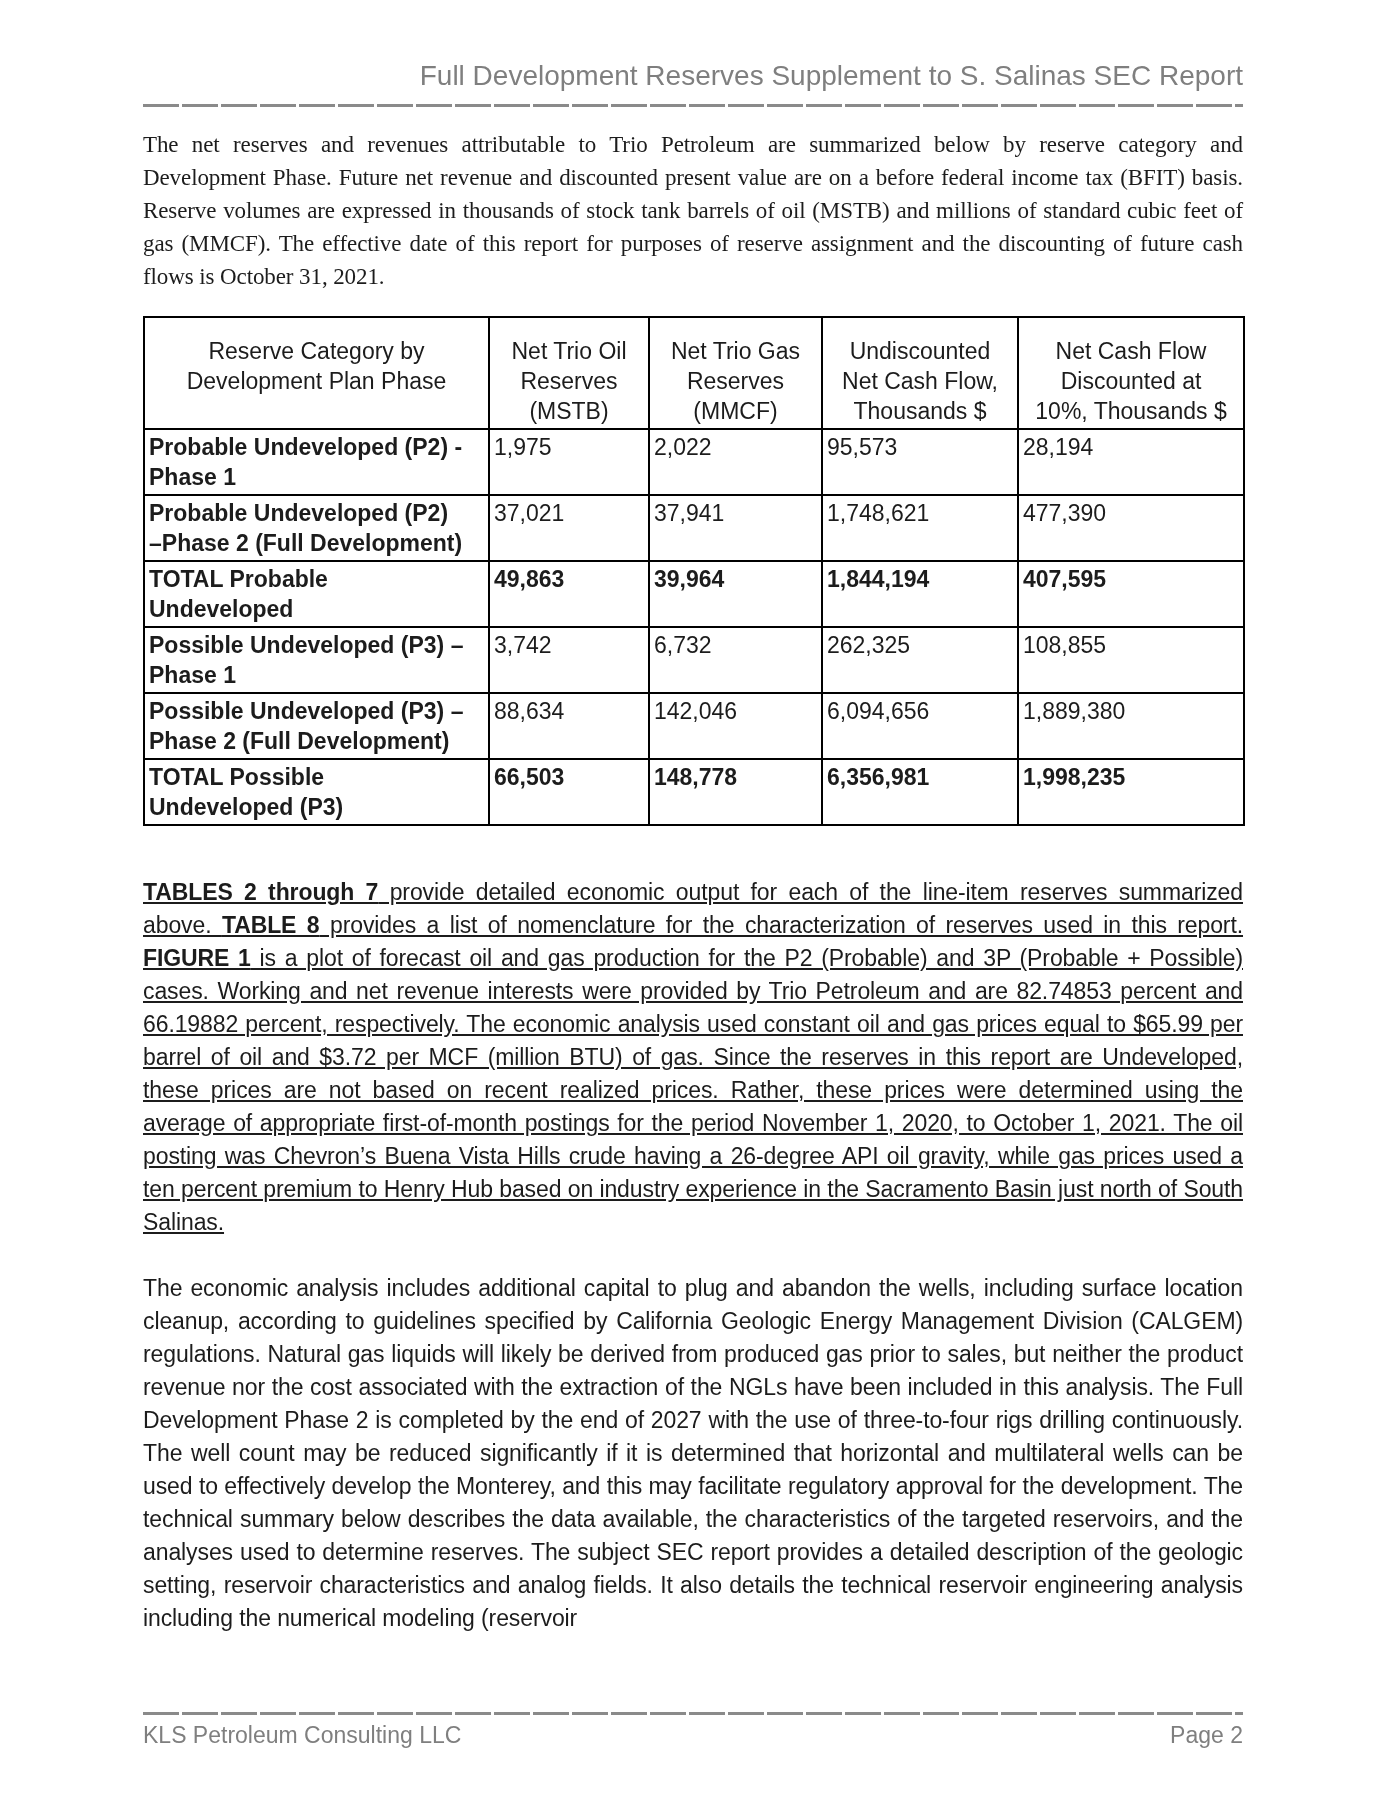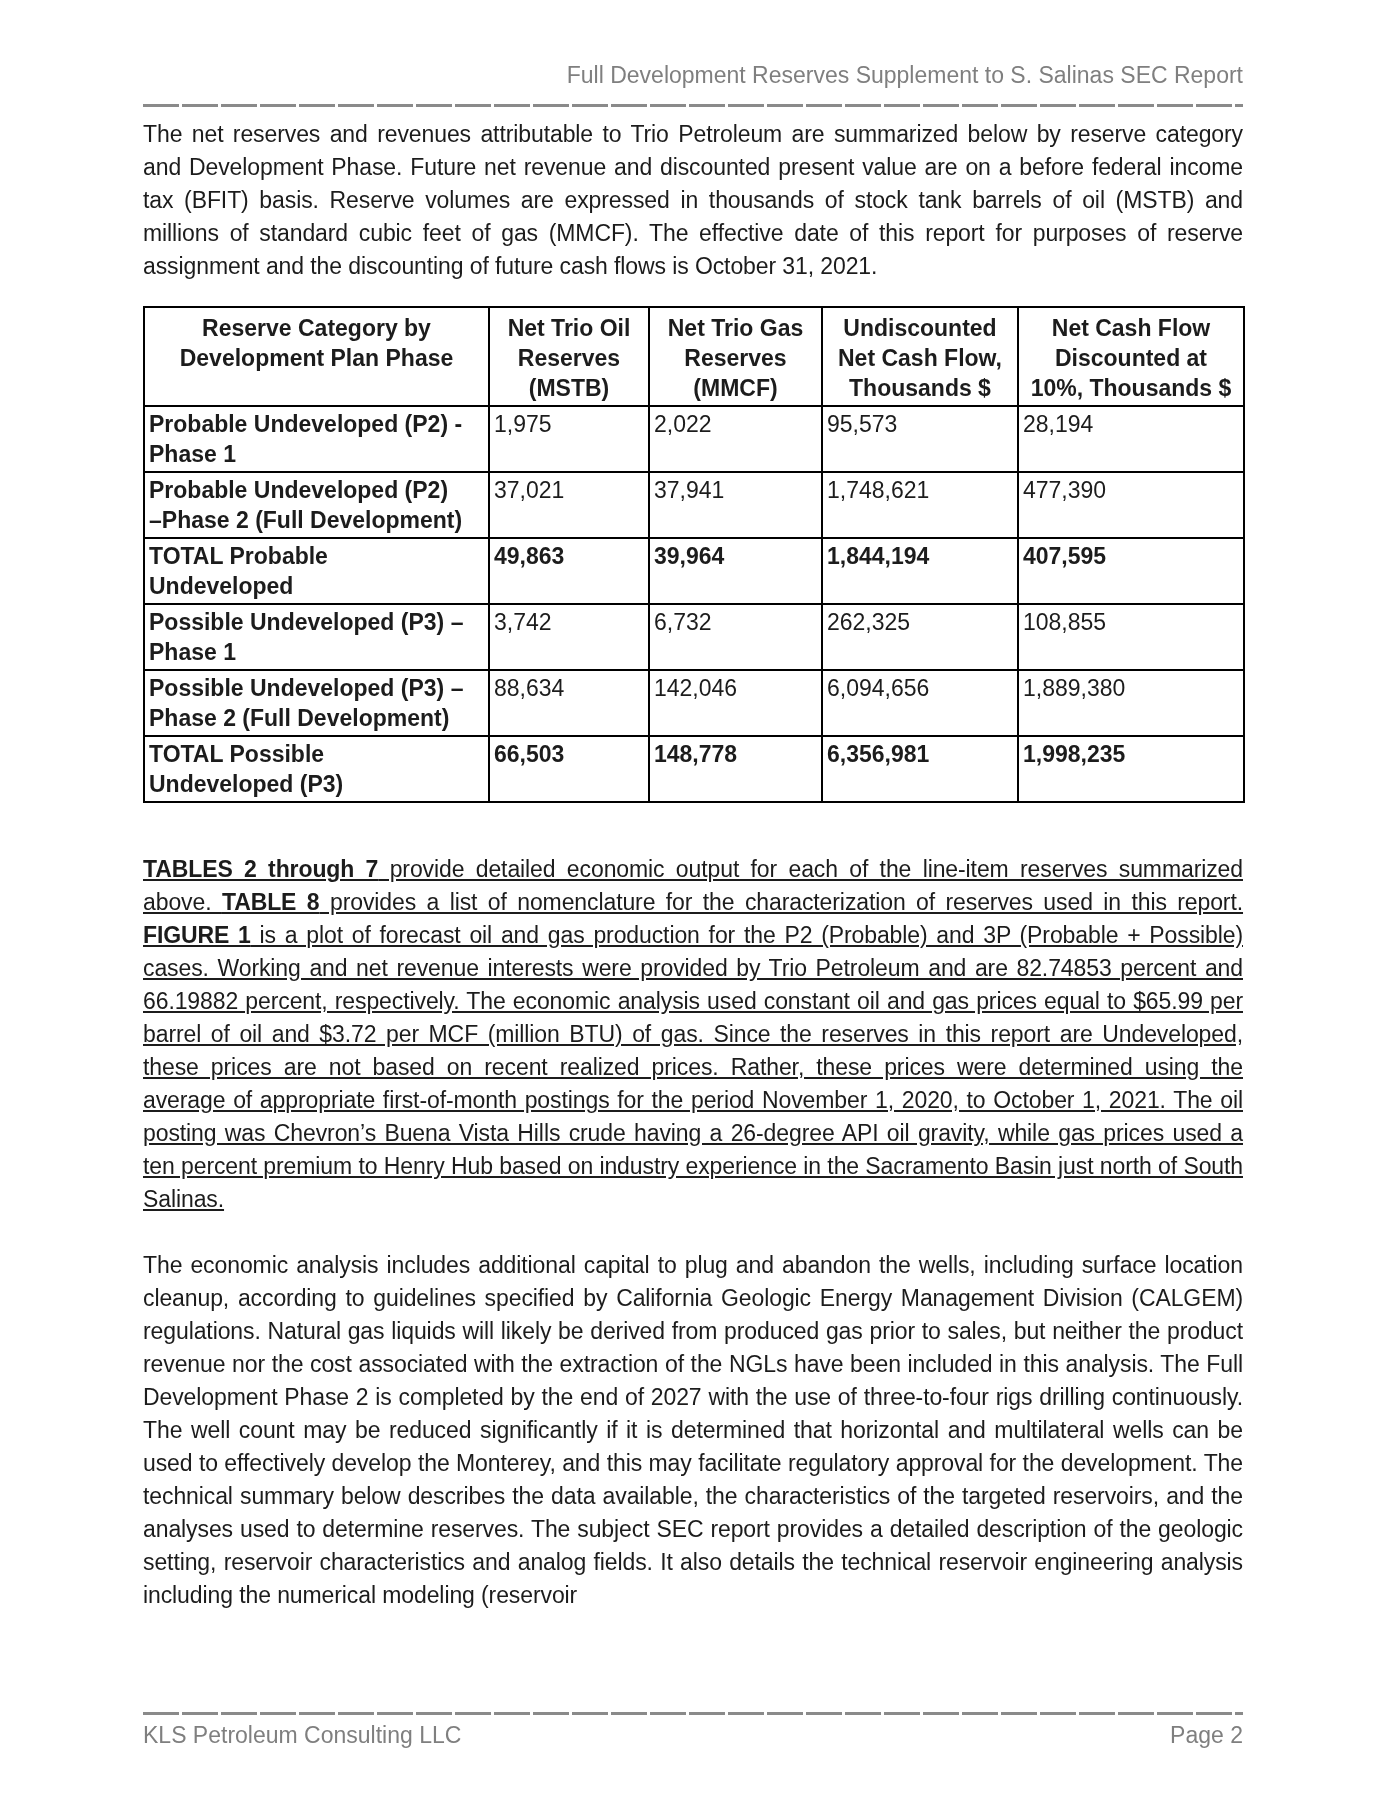--- a/index.html
+++ b/index.html
@@ -10,36 +10,36 @@
     font-family:"Liberation Sans","DejaVu Sans",sans-serif;
     color:#1c1c1c;
     overflow:hidden;
   }
   .content{position:absolute;left:143px;top:0;width:1100px;}
 
   .doc-header{
     margin-top:60px;
     text-align:right;
     color:#7f7f7f;
-    font-size:23px;
+    font-size:28px;
     line-height:31px;
   }
   .hrule{
     height:3px;
     margin-top:13px;
     background:repeating-linear-gradient(90deg,#8a8a8a 0 36px,#ffffff 36px 39px);
   }
   .para{
     font-size:23px;
     line-height:33px;
     text-align:justify;
     letter-spacing:-0.1px;
   }
   .para .b{font-weight:bold;}
-  #para-intro{margin-top:11px;}
+  #para-intro{margin-top:21px;font-family:Liberation Serif, serif;}
   #para-tables{margin-top:50px;text-decoration:underline;}
   #para-economic{margin-top:33px;}
 
   table.res{
     margin-top:12px;
     border-collapse:collapse;
     table-layout:fixed;
     width:1100px;
     font-size:23px;
     line-height:30px;
@@ -51,23 +51,23 @@
   table.res col.c-disc{width:226px;}
   table.res th,table.res td{
     border:2px solid #000000;
     vertical-align:top;
     padding:2px 4px;
     overflow:hidden;
   }
   table.res th{
     height:89px;
     text-align:center;
-    font-weight:bold;
+    font-weight:normal;
     white-space:pre-line;
-    padding-top:5px;
+    padding-top:18px;
   }
   table.res td{height:56px;}
   td.cell-label{
     font-weight:bold;
     text-align:left;
     padding-left:10px;
     white-space:pre-line;
   }
   td.cell-num{text-align:left;}
   tr.total-row td.cell-num{font-weight:bold;}

